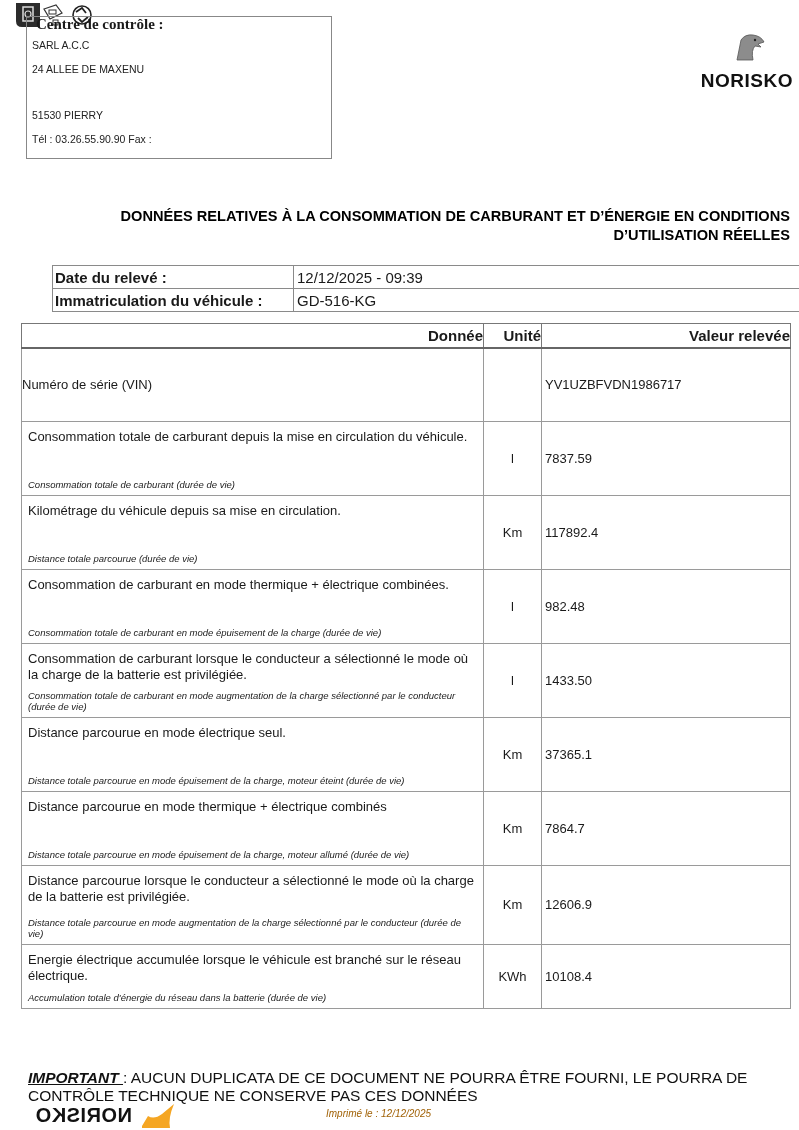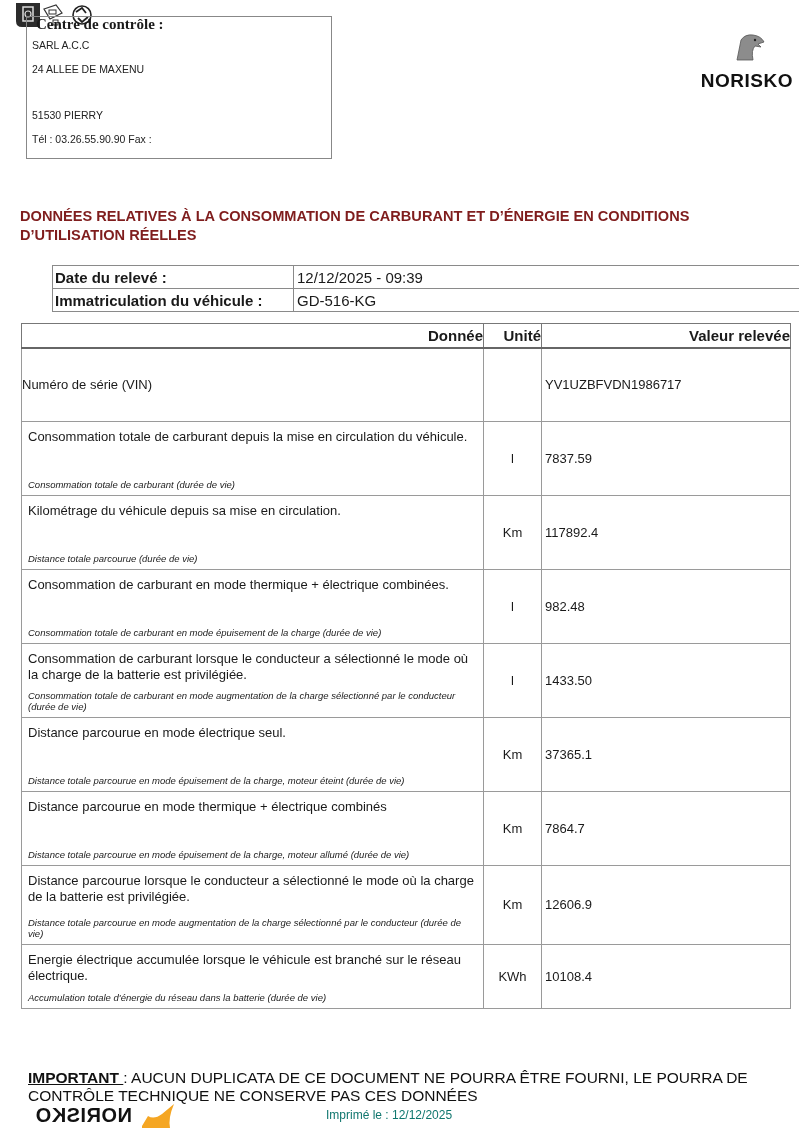--- a/index.html
+++ b/index.html
@@ -15,22 +15,22 @@
 
   .top-icons { position: absolute; left: 16px; top: 3px; width: 82px; height: 26px; }
   .icon-tile { position: absolute; top: 0; width: 24px; height: 24px; }
 
   .logo-top { position: absolute; right: 6px; top: 30px; width: 110px; height: 62px; }
   .logo-text { position: absolute; left: 0; bottom: 0; width: 110px; text-align: right;
                font-weight: bold; font-size: 19px; letter-spacing: 0.5px; color: #111; }
   .eagle { position: absolute; left: 48px; top: 2px; width: 34px; height: 30px; }
 
   
-  .doc-title { position: absolute; left: 20px; top: 207px; width: 770px; text-align: left;
-               font-weight: bold; font-size: 14.6px; line-height: 19px; color: #7f1d1d; }
+  .doc-title { position: absolute; left: 20px; top: 207px; width: 770px; text-align: right;
+               font-weight: bold; font-size: 14.6px; line-height: 19px; color: #000000; }
 
   
   .info-table { position: absolute; left: 52px; top: 265px; width: 754px; border-collapse: collapse; }
   .info-table td { border: 1px solid #8a8a8a; font-size: 15px; height: 22px; padding: 0 2px; }
   .info-table td.lbl { width: 236px; font-weight: bold; }
   .info-table td.val { padding-left: 3px; }
 
   
   .main-table { position: absolute; left: 21px; top: 323px; width: 770px; border-collapse: collapse; }
   .main-table th { border: 1px solid #777; border-bottom: 2px solid #666; font-size: 15px; font-weight: bold;
@@ -42,22 +42,22 @@
   .desc { font-size: 13px; line-height: 16px; padding: 7px 6px 0 6px; }
   .sub { position: absolute; left: 6px; right: 6px; bottom: 4px; font-size: 9.5px; font-style: italic;
          line-height: 11.5px; color: #222; }
   .unit { text-align: center; vertical-align: middle !important; font-size: 13px; }
   .val { vertical-align: middle !important; font-size: 13px; padding-left: 3px !important; }
   .vin-desc { font-size: 13px; padding-left: 10px; vertical-align: middle !important; }
 
   
   .important { position: absolute; left: 28px; top: 1069px; width: 760px; font-size: 15.5px;
                line-height: 18px; color: #111; }
-  .important .kw { font-weight: bold; text-decoration: underline; margin-top: 37px; }
-  .printed { position: absolute; left: 326px; top: 1108px; font-size: 12px; color: #0f766e; }
+  .important .kw { font-weight: bold; font-style: italic; text-decoration: underline; margin-top: 37px; }
+  .printed { position: absolute; left: 326px; top: 1108px; font-size: 10px; color: #a16207; font-style: italic; }
   .logo-bottom { position: absolute; left: 12px; top: 1104px; width: 170px; height: 26px; }
   .logo-bottom-text { position: absolute; left: 0; top: 0; font-weight: bold; font-size: 20px;
                       transform: scaleX(-1); transform-origin: 60px 0; letter-spacing: 0.5px; color: #111; }
 </style>
 </head>
 <body>
 
 <div class="top-icons">
   <svg class="icon-tile" style="left:0" viewBox="0 0 24 24">
     <path d="M0 0 H24 V24 H6 Q0 24 0 18 Z" fill="#2b2b2b"></path>

